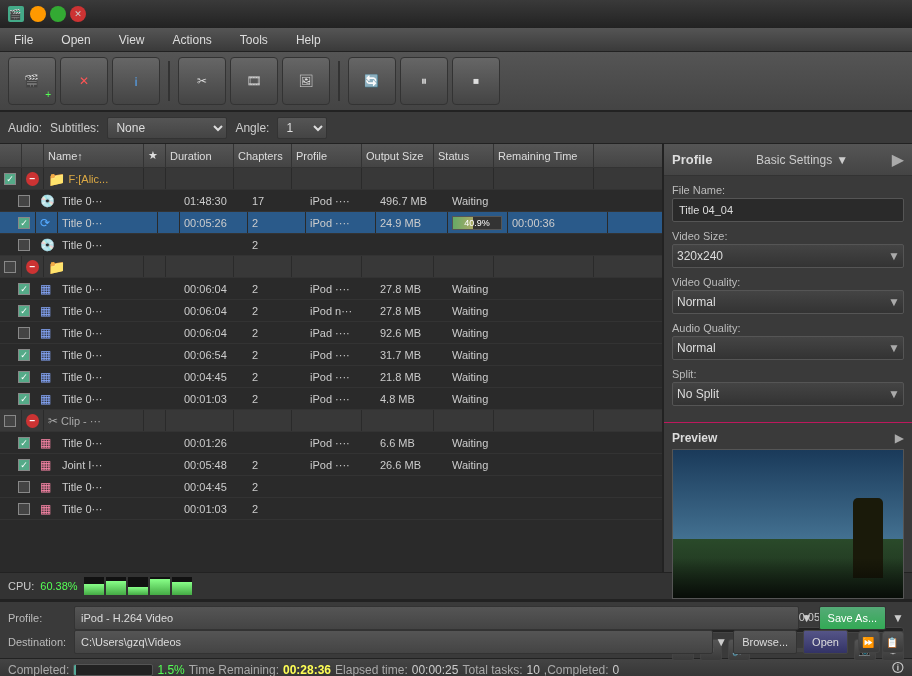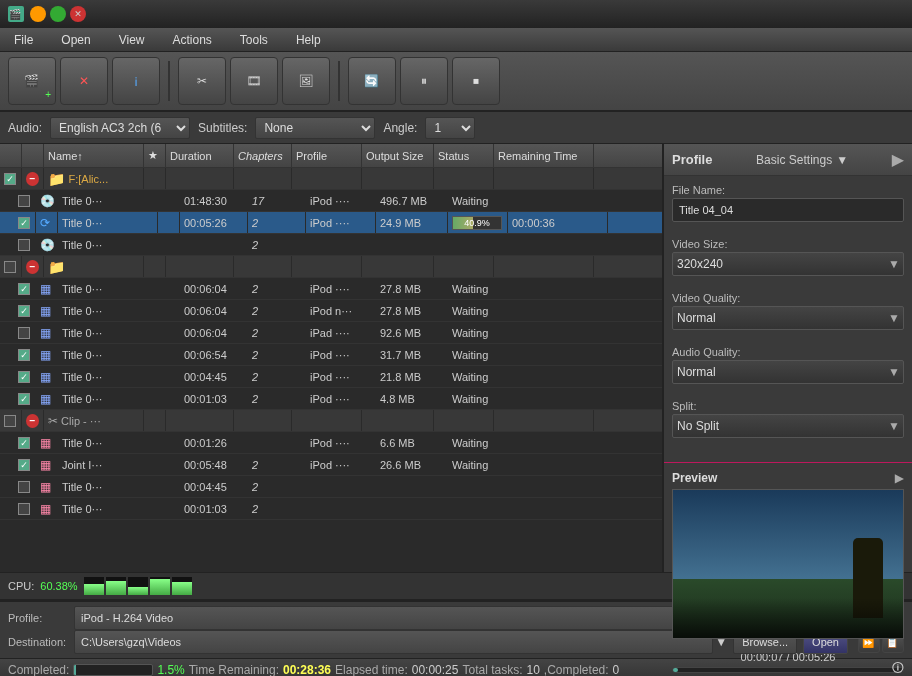--- a/index.html
+++ b/index.html
@@ -106,21 +106,21 @@
       font-size: 11px;
       border-right: 1px solid #333;
       height: 100%;
       display: flex; align-items: center;
     }
     .col-check { width: 22px; }
     .col-icon { width: 22px; }
     .col-name { width: 100px; }
     .col-star { width: 22px; }
     .col-dur { width: 68px; }
-    .col-chap { width: 58px; font-style: italic; }
+    .col-chap { width: 58px; }
     .col-prof { width: 70px; }
     .col-size { width: 72px; }
     .col-status { width: 60px; }
     .col-remain { width: 100px; }
 
     .list-row {
       display: flex;
       align-items: center;
       height: 22px;
       border-bottom: 1px solid #333;
@@ -158,21 +158,21 @@
       display: flex;
       align-items: center;
       justify-content: space-between;
       border-bottom: 1px solid #333;
     }
     .profile-header-title { color: #ddd; font-size: 13px; font-weight: bold; }
     .profile-header-right { display: flex; align-items: center; gap: 4px; color: #ccc; cursor: pointer; }
     .profile-arrow { font-size: 16px; color: #aaa; cursor: pointer; }
 
     .profile-form { padding: 8px; }
-    .form-group { margin-bottom: 16px; }
+    .form-group { margin-bottom: 8px; }
     .form-label { color: #bbb; font-size: 11px; margin-bottom: 2px; }
     .form-input {
       width: 100%;
       background: #2a2a2a;
       border: 1px solid #555;
       color: #ddd;
       height: 24px;
       padding: 0 6px;
       font-size: 11px;
       border-radius: 2px;
@@ -317,23 +317,20 @@
   <div class="tb-btn">
     <span>⏸</span>
   </div>
   <div class="tb-btn">
     <span>⏹</span>
   </div>
 </div>
 
 <div class="controls-bar">
   <span class="ctrl-label">Audio:</span>
-  <select class="ctrl-select" style="width:140px;">
-    <option>English AC3 2ch (6</option>
-  </select>
   <span class="ctrl-label">Subtitles:</span>
   <select class="ctrl-select" style="width:120px;">
     <option>None</option>
   </select>
   <span class="ctrl-label">Angle:</span>
   <select class="ctrl-select" style="width:50px;">
     <option>1</option>
   </select>
 </div>
 

